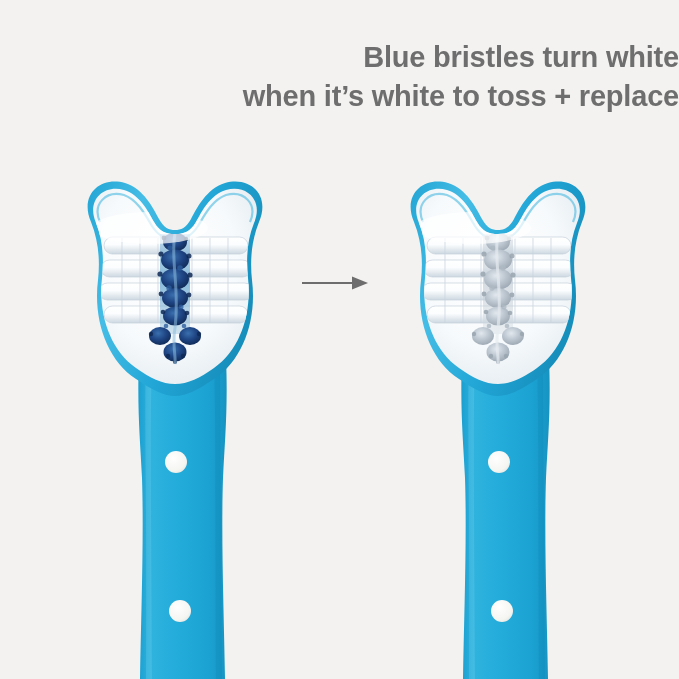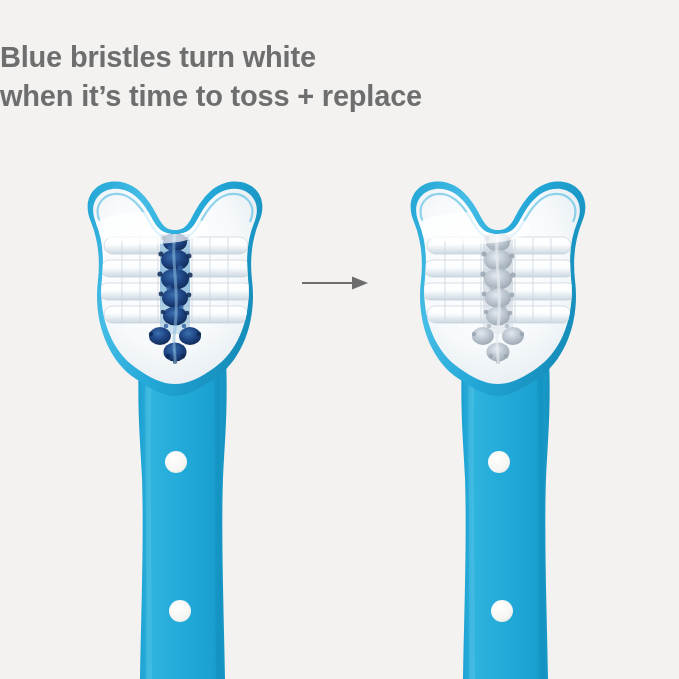--- a/index.html
+++ b/index.html
@@ -9,41 +9,41 @@
     font-family:"Liberation Sans", sans-serif;
     overflow:hidden;
     position:relative;
   }
   #stage{position:relative;width:679px;height:679px;}
 
   
   .headline{
     position:absolute;
     left:0;top:38px;width:679px;
-    text-align:left;
+    text-align:right;
     color:#6e6e6e;
     font-size:29px;
     font-weight:bold;
     line-height:1.33;
     letter-spacing:-0.2px;
   }
   .headline .l{display:block;}
 
   
   #figure{position:absolute;left:0;top:178px;width:679px;height:501px;}
   #figure svg{display:block;}
 </style>
 </head>
 <body style="background: rgb(243, 242, 240);">
 
 <div id="stage">
 
   <div class="headline" style="color: rgb(110, 110, 110);">
     <span class="l">Blue bristles turn white</span>
-    <span class="l">when it’s time to toss + replace</span>
+    <span class="l">when it’s white to toss + replace</span>
   </div>
 
   <div id="figure">
     <svg width="679" height="501" viewBox="0 0 679 501" xmlns="http://www.w3.org/2000/svg">
       <defs>
 
         <linearGradient id="gHandle" x1="0" y1="0" x2="1" y2="0">
           <stop offset="0" stop-color="#1a9fd0"></stop>
           <stop offset="0.14" stop-color="#2fb3de"></stop>
           <stop offset="0.45" stop-color="#23abda"></stop>

